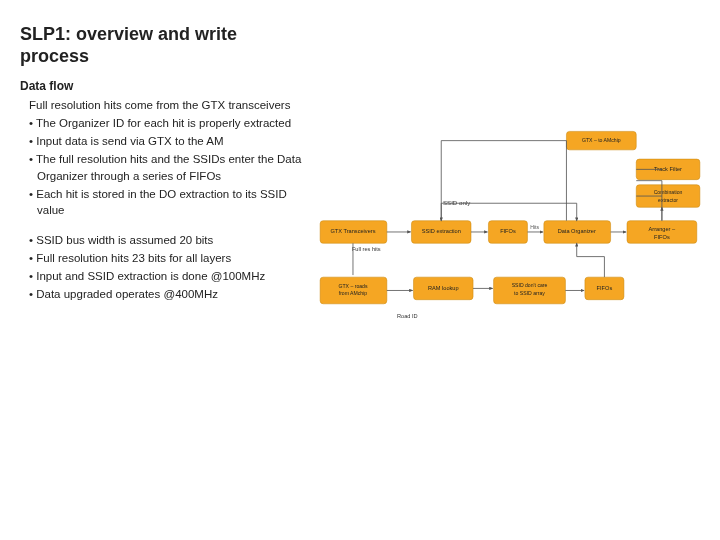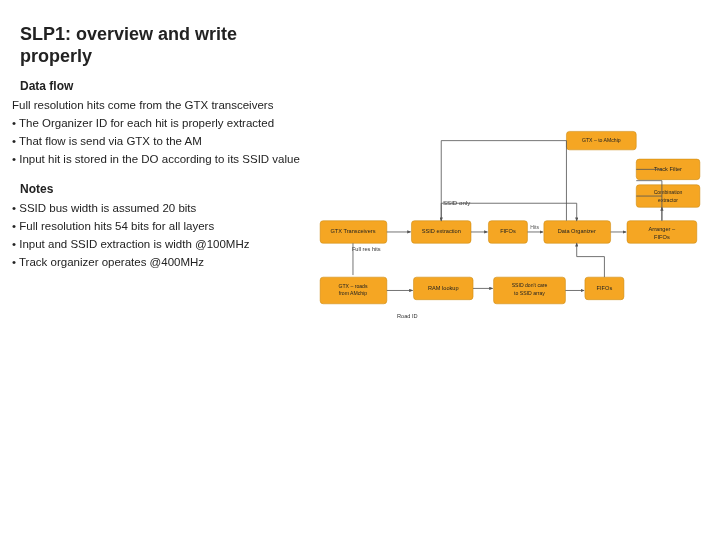--- a/index.html
+++ b/index.html
@@ -37,21 +37,23 @@
     }
     .bullet-list {
       list-style: none;
       padding: 0;
       margin: 0 0 14px 0;
     }
     .bullet-list li {
       font-size: 11.5px;
       line-height: 1.4;
       margin-bottom: 2px;
+      padding-left: 8px;
       text-indent: -8px;
+      margin-left: 9px;
     }
     .notes-section {
       margin-top: 8px;
     }
     .right-panel {
       flex: 1;
       display: flex;
       align-items: center;
       justify-content: center;
     }
@@ -63,38 +65,38 @@
     text.box-text { font-size: 5.5px; font-family: Arial; fill: #222; text-anchor: middle; dominant-baseline: middle; }
     text.small { font-size: 5px; font-family: Arial; fill: #555; text-anchor: middle; }
   </style>
 </head>
 <body>
 
 <div class="page">
   <div class="left-panel">
     <div class="title">
       <span>SLP1: overview and write</span><br>
-      <span>properly</span>
+      <span>process</span>
     </div>
 
     <div class="section-label">Data flow</div>
     <ul class="bullet-list">
       <li>Full resolution hits come from the GTX transceivers</li>
       <li>• The Organizer ID for each hit is properly extracted</li>
-      <li>• That flow is send via GTX to the AM</li>
-      <li>• Input hit is stored in the DO according to its SSID value</li>
+      <li>• Input data is send via GTX to the AM</li>
+      <li>• The full resolution hits and the SSIDs enter the Data Organizer through a series of FIFOs</li>
+      <li>• Each hit is stored in the DO extraction to its SSID value</li>
     </ul>
 
     <div class="notes-section">
-      <div class="section-label">Notes</div>
       <ul class="bullet-list">
         <li>• SSID bus width is assumed 20 bits</li>
-        <li>• Full resolution hits 54 bits for all layers</li>
-        <li>• Input and SSID extraction is width @100MHz</li>
-        <li>• Track organizer operates @400MHz</li>
+        <li>• Full resolution hits 23 bits for all layers</li>
+        <li>• Input and SSID extraction is done @100MHz</li>
+        <li>• Data upgraded operates @400MHz</li>
       </ul>
     </div>
   </div>
 
   <div class="right-panel">
     <svg class="diagram" viewBox="0 0 380 290" xmlns="http://www.w3.org/2000/svg">
       <defs>
         <marker id="arrowhead" markerWidth="5" markerHeight="4" refX="4" refY="2" orient="auto">
           <polygon points="0 0, 5 2, 0 4" fill="#555"></polygon>
         </marker>

